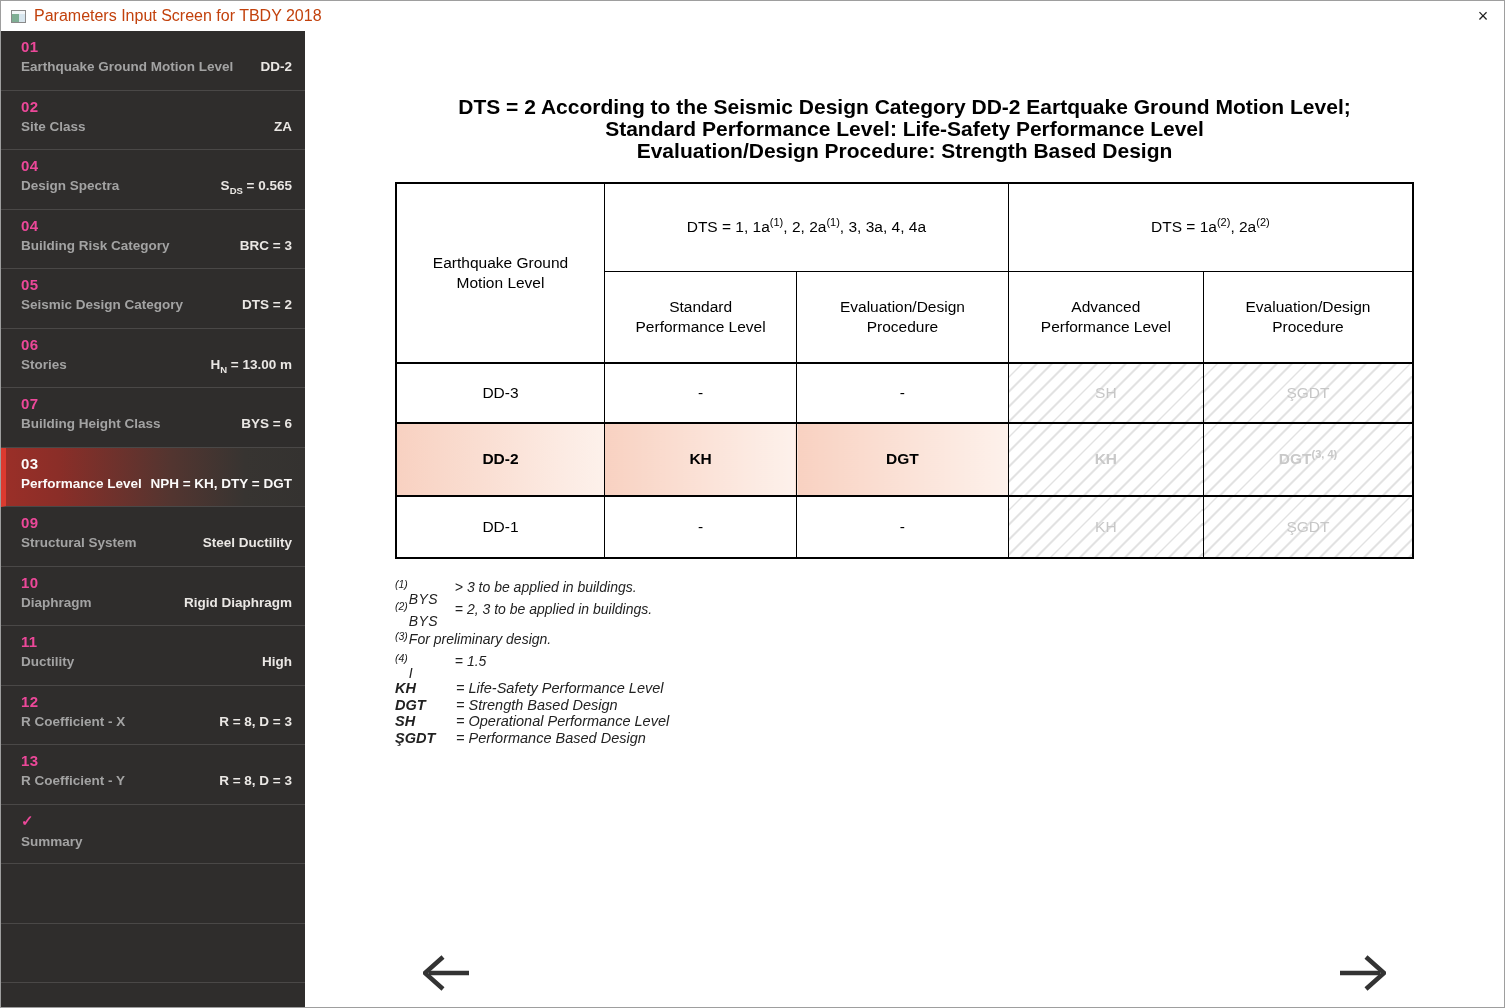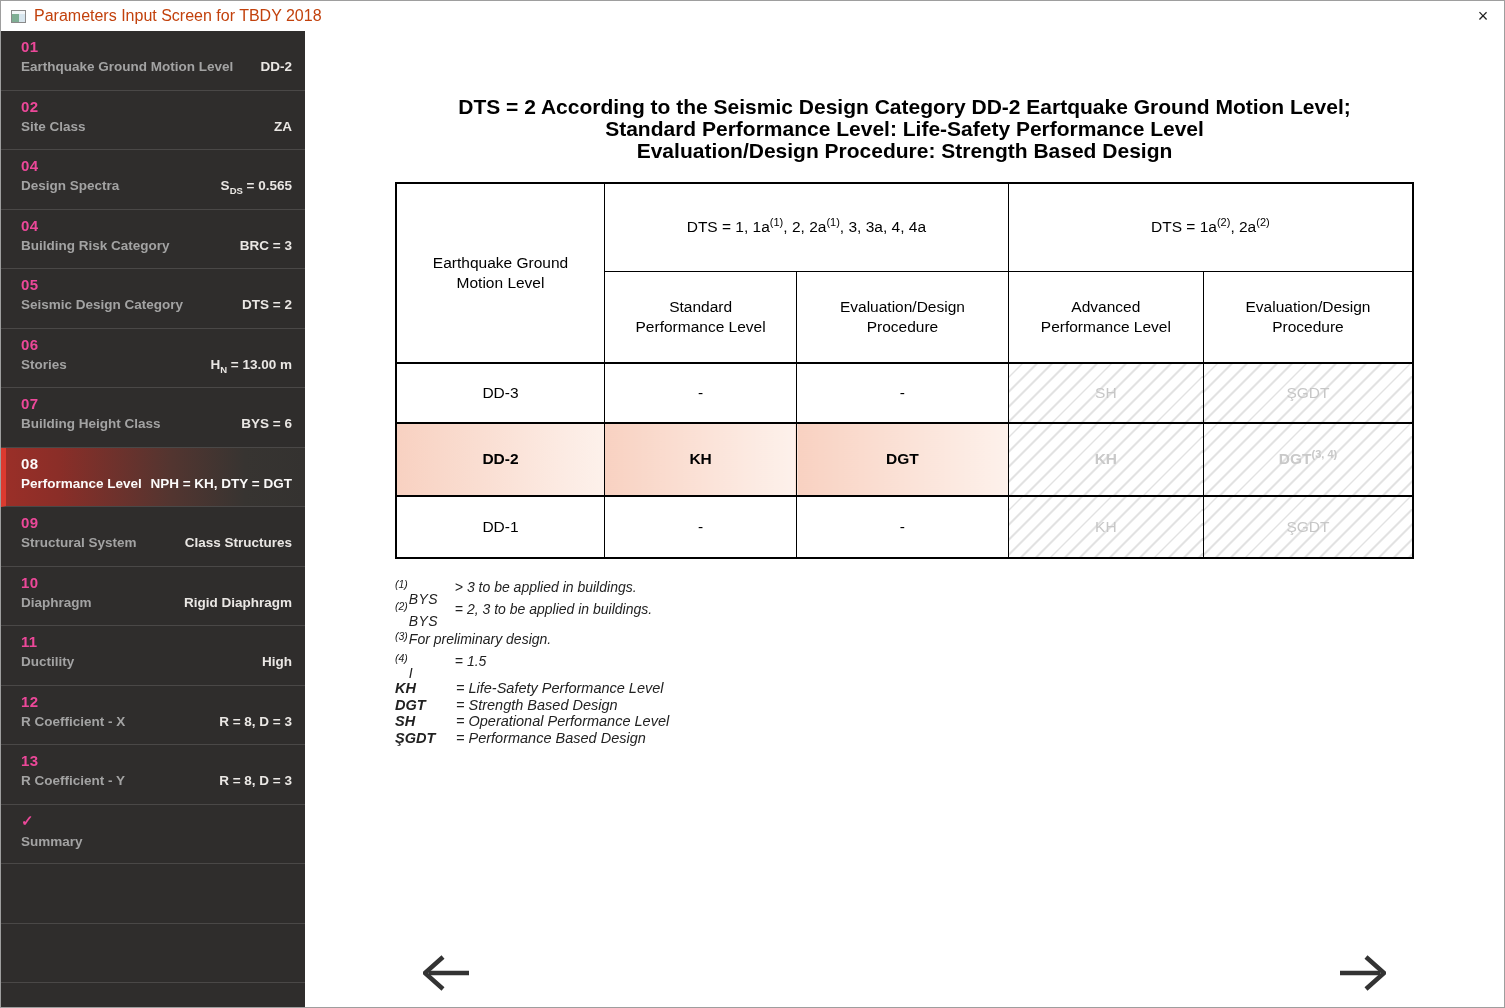--- a/index.html
+++ b/index.html
@@ -142,32 +142,32 @@
 
         <div class="side-item">
           <div class="si-num">07</div>
           <div class="si-row">
             <span class="si-label">Building Height Class</span>
             <span class="si-value"><span>BYS = 6</span><sub></sub><span></span></span>
           </div>
         </div>
 
         <div class="side-item active">
-          <div class="si-num">08</div>
+          <div class="si-num">03</div>
           <div class="si-row">
             <span class="si-label">Performance Level</span>
             <span class="si-value"><span>NPH = KH, DTY = DGT</span><sub></sub><span></span></span>
           </div>
         </div>
 
         <div class="side-item">
           <div class="si-num">09</div>
           <div class="si-row">
             <span class="si-label">Structural System</span>
-            <span class="si-value"><span>Class Structures</span><sub></sub><span></span></span>
+            <span class="si-value"><span>Steel Ductility</span><sub></sub><span></span></span>
           </div>
         </div>
 
         <div class="side-item">
           <div class="si-num">10</div>
           <div class="si-row">
             <span class="si-label">Diaphragm</span>
             <span class="si-value"><span>Rigid Diaphragm</span><sub></sub><span></span></span>
           </div>
         </div>

